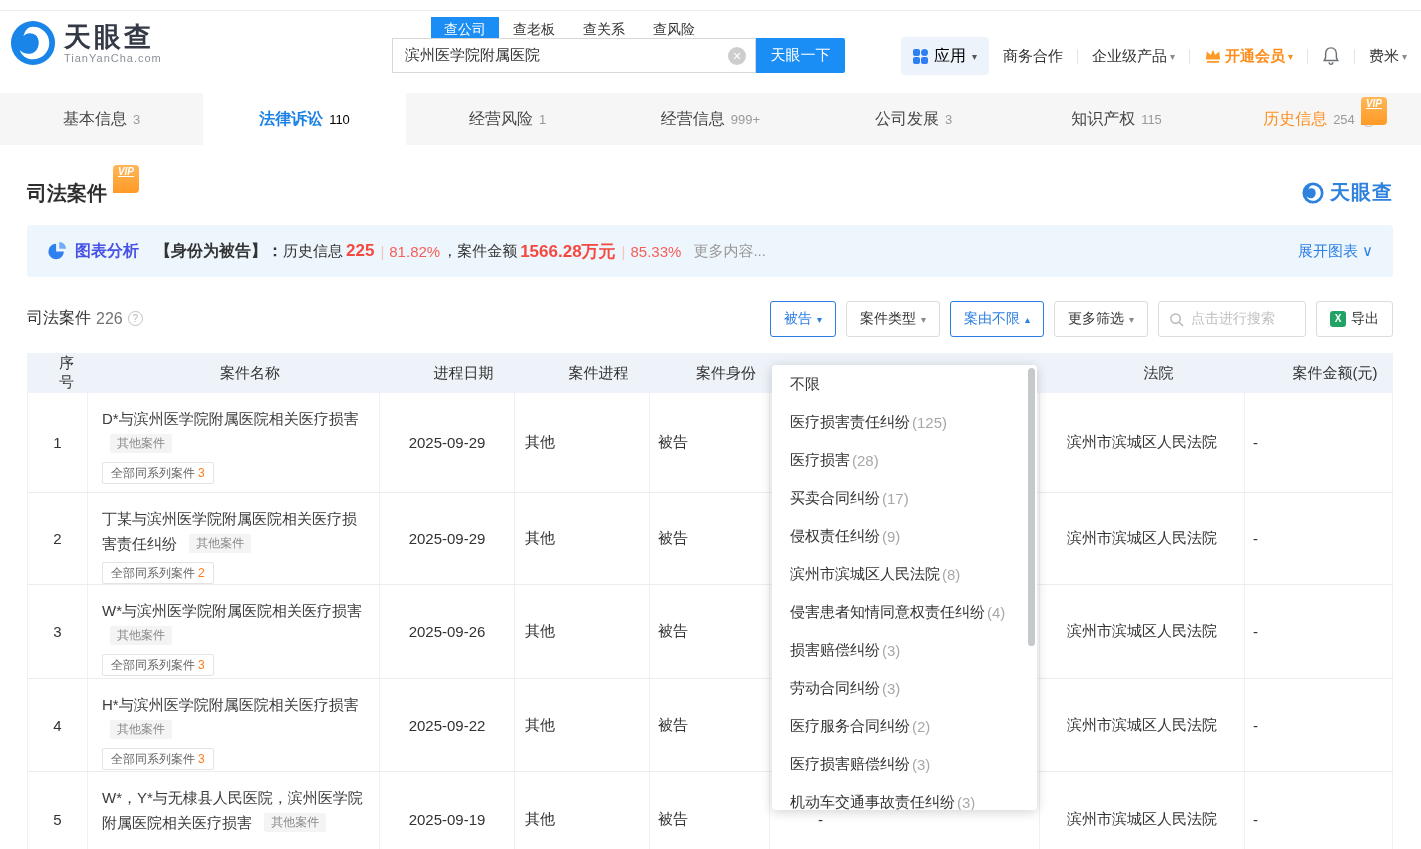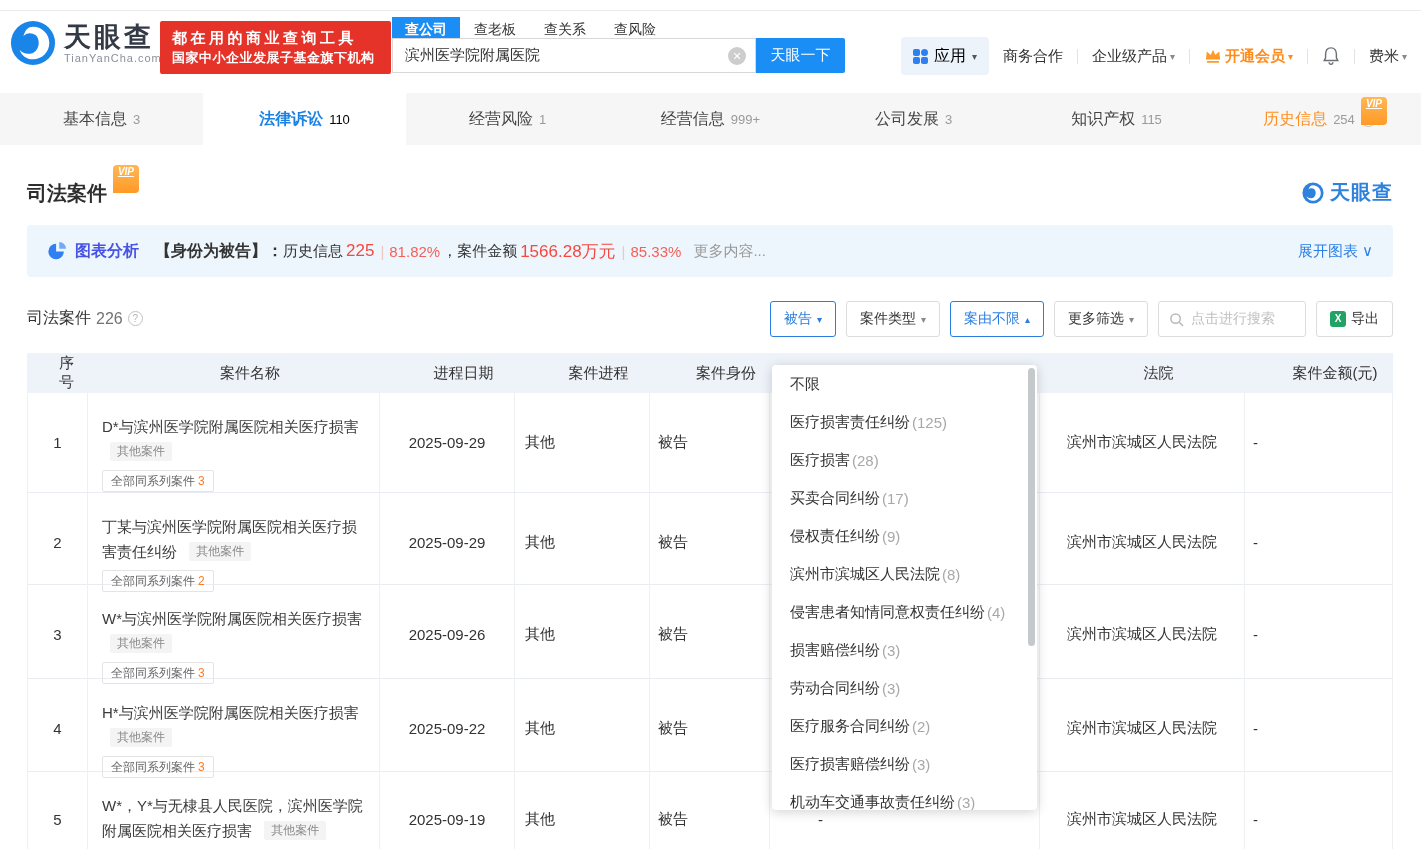--- a/index.html
+++ b/index.html
@@ -12,21 +12,21 @@
   .brand { position:absolute; left:10px; top:9px; display:flex; align-items:center; gap:8px; }
   .brand-text .cn { font-size:27px; font-weight:bold; color:#333a45; letter-spacing:3px; line-height:30px; }
   .brand-text .en { font-size:11px; color:#8a9099; letter-spacing:1px; }
   .promo { position:absolute; left:160px; top:10px; width:231px; height:53px; background:#e5332a; color:#fff;
            border-radius:2px; padding:7px 10px 0 12px; }
   .promo .l1 { font-size:15px; font-weight:bold; letter-spacing:3.5px; line-height:20px; }
   .promo .l2 { font-size:13px; font-weight:bold; letter-spacing:0.5px; line-height:20px; }
 
   .stabs { position:absolute; left:392px; top:6px; display:flex; align-items:center; height:25px; }
   .stab { font-size:14px; color:#333; padding:0 14px; height:25px; line-height:25px; cursor:pointer; }
-  .stab.active { background:#1b8ef5; color:#fff; font-weight:bold; padding:0 13px; }
+  .stab.active { background:#1b8ef5; color:#fff; font-weight:normal; padding:0 13px;margin-left:39px; }
   .search-input { position:absolute; left:392px; top:27px; width:364px; height:35px; border:1px solid #d8d8d8;
                   font-size:15px; color:#333; padding:0 34px 0 12px; outline:none;
                   font-family:"Liberation Sans","DejaVu Sans",sans-serif;}
   .clear-ic { position:absolute; left:728px; top:36px; width:18px; height:18px; border-radius:50%;
               background:#cdcdcd; color:#fff; font-size:11px; line-height:18px; text-align:center; cursor:pointer; }
   .search-btn { position:absolute; left:756px; top:27px; width:89px; height:35px; background:#1b8ef5; color:#fff;
                 font-size:15px; border:none; border-radius:0 2px 2px 0; cursor:pointer; }
 
   .hnav { position:absolute; right:14px; top:26px; height:38px; display:flex; align-items:center; gap:14px; }
   .hnav .chip { display:flex; align-items:center; gap:6px; background:#edf3fb; border-radius:4px; height:38px;
@@ -60,21 +60,21 @@
   .sec-title { position:absolute; left:27px; top:180px; font-size:20px; font-weight:bold; color:#2e2e2e; }
   .sec-title .vip-badge { position:absolute; top:-15px; right:-32px; }
   .mini-brand { position:absolute; right:28px; top:179px; display:flex; align-items:center; gap:6px; }
   .mini-brand .t { font-size:20px; font-weight:bold; color:#2e81dd; letter-spacing:1px; }
 
   
   .stats { position:absolute; left:27px; top:225px; width:1366px; height:52px; background:#eef6fd; border-radius:4px;
            display:flex; align-items:center; padding:0 20px; font-size:15px; color:#333; }
   .stats .an { font-size:16px; font-weight:bold; color:#4653e4; margin:0 16px 0 8px; cursor:pointer; }
   .stats b.role { font-size:16px; }
-  .rednum { color:#f5483f; font-weight:normal; font-size:17px; margin:16px 3px; }
+  .rednum { color:#f5483f; font-weight:bold; font-size:17px; margin:16px 3px; }
   .redpct { color:#f56058; margin:0 2px; }
   .pipe { color:#f0c6c1; margin:0 3px; }
   .more-link { color:#999; margin-left:10px; cursor:pointer; }
   .expand { margin-left:auto; color:#2b7fe3; cursor:pointer; display:flex; align-items:center; gap:4px; }
 
   
   .list-label { position:absolute; left:27px; top:308px; font-size:16px; color:#333; display:flex; align-items:center; gap:5px; }
   .list-label .num { color:#737373; }
   .fbar { position:absolute; right:28px; top:301px; display:flex; gap:10px; height:36px; align-items:center; }
   .fbtn { height:36px; border:1px solid #dcdcdc; border-radius:3px; background:#fff; font-size:14px; color:#333;
@@ -89,21 +89,21 @@
   
   .table { position:absolute; left:27px; top:353px; width:1366px; }
   .thead, .trow { display:grid; grid-template-columns:61px 292px 135px 135px 120px 270px 205px 148px; }
   .thead { background:#eef3f9; height:40px; }
   .thead .th { display:flex; align-items:center; justify-content:center; font-size:15px; color:#333;margin-left:32px; }
   .trow { border-bottom:1px solid #e9edf1; background:#fff; }
   .trow > div { border-right:1px solid #eef1f4; display:flex; align-items:center; font-size:15px; color:#333; }
   .trow > div:first-child { border-left:1px solid #eef1f4; }
   .c-center { justify-content:center; }
   .c-pad10 { padding-left:10px; } .c-pad8 { padding-left:8px; } .c-pad48 { padding-left:48px; }
-  .c-name { display:block !important; padding:21px 12px 0 14px; line-height:25px; }
+  .c-name { display:block !important; padding:13px 12px 0 14px; line-height:25px; }
   .case-title { font-size:15px; color:#3b3b3b; cursor:pointer; }
   .tag-grey { display:inline-block; background:#f4f4f4; color:#8a8a8a; font-size:12px; padding:2px 7px;
               border-radius:2px; margin-left:8px; line-height:15px; vertical-align:2px; white-space:nowrap; }
   .tag-series { display:inline-block; border:1px solid #e4e4e4; border-radius:2px; padding:3px 8px; font-size:12px;
                 color:#666; margin-top:6px; line-height:14px; cursor:pointer; }
   .tag-series .n { color:#ff7a1e; margin-left:3px; }
 
   
   .dropdown { position:absolute; left:772px; top:365px; width:265px; height:445px; background:#fff; border-radius:4px;
               box-shadow:0 2px 12px rgba(0,0,0,0.18); overflow:hidden; z-index:20; }
@@ -123,24 +123,20 @@
         <circle cx="24" cy="24" r="23" fill="#1a85e8"></circle>
         <path d="M24 7 C34 7 41 15 41 24 C41 34 33 41 24 41 C17 41 12 37 10 31 C14 36 22 37 27 32 C31 28 31 20 27 16 C23 13 17 13 14 17 C16 10 19 7 24 7 Z" fill="#ffffff"></path>
         <path d="M20 20 C23 18 27 19 29 22 C27 21 23 21 21 23 Z" fill="#1a85e8"></path>
       </svg>
       <div class="brand-text">
         <div class="cn">天眼查</div>
         <div class="en">TianYanCha.com</div>
       </div>
     </div>
 
-    <div class="promo">
-      <div class="l1">都在用的商业查询工具</div>
-      <div class="l2">国家中小企业发展子基金旗下机构</div>
-    </div>
 
     <div class="stabs">
       <div class="stab active">查公司</div>
       <div class="stab">查老板</div>
       <div class="stab">查关系</div>
       <div class="stab">查风险</div>
     </div>
     <input class="search-input" value="滨州医学院附属医院" style="">
     <div class="clear-ic">✕</div>
     <button class="search-btn">天眼一下</button>

